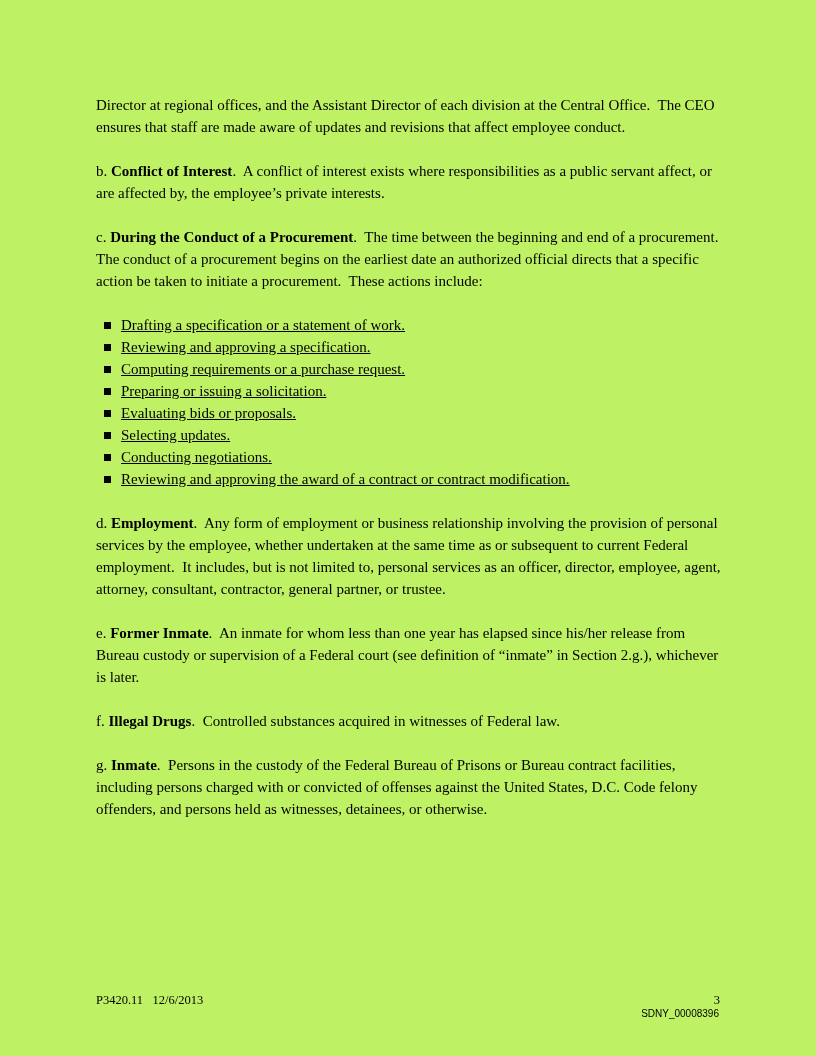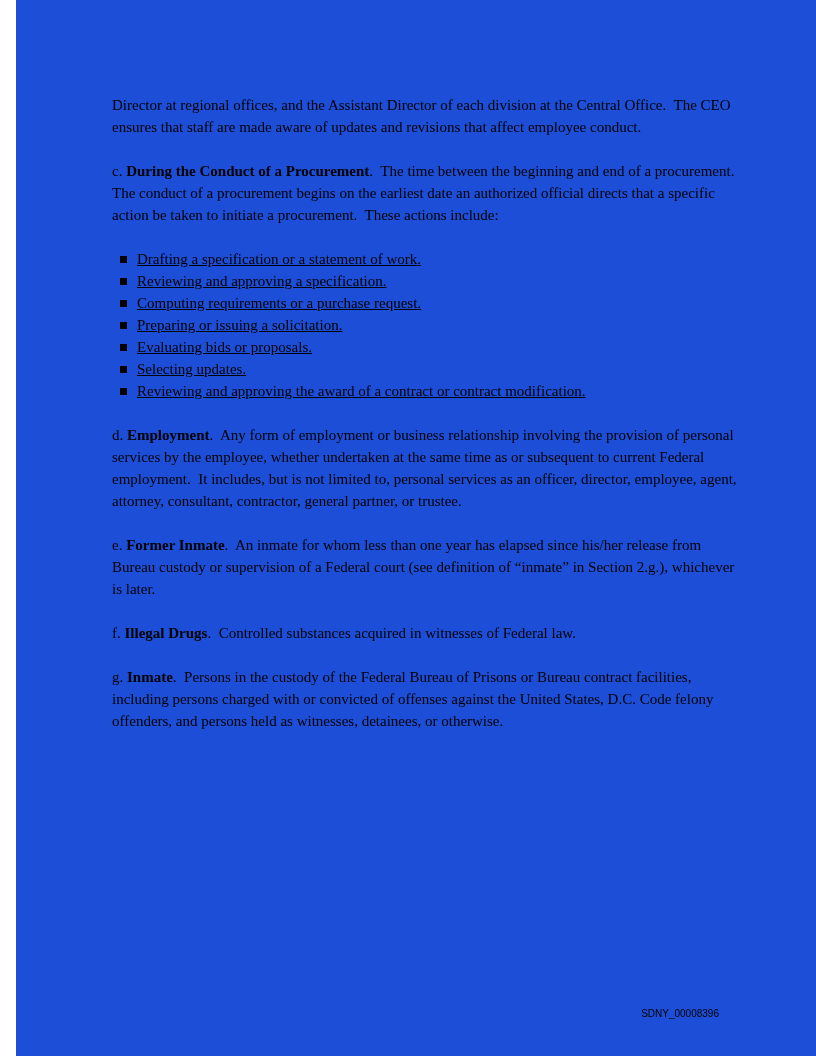--- a/index.html
+++ b/index.html
@@ -7,22 +7,21 @@
   body {
     background: #ffffff;
     font-family: "Liberation Serif", serif;
     color: #000000;
     position: relative;
     overflow: hidden;
   }
   .page {
     position: absolute;
     inset: 0;
-    background: #1d4ed8;
-    margin-left: 16px;
+    background: #bef264;
   }
   .content {
     position: absolute;
     left: 96px;
     top: 94px;
     width: 628px;
     font-size: 15px;
     line-height: 22px;
   }
   .para {
@@ -68,40 +67,45 @@
 </style>
 </head>
 <body>
 
 <div class="page">
 
   <div class="content">
 
     <p class="para"><span>Director at regional offices, and the Assistant Director of each division at the Central Office.  The CEO ensures that staff are made aware of updates and revisions that affect employee conduct.</span></p>
 
+    <p class="para"><span>b.</span> <strong>Conflict of Interest</strong><span>.  A conflict of interest exists where responsibilities as a public servant affect, or are affected by, the employee’s private interests.</span></p>
 
     <p class="para"><span>c.</span> <strong>During the Conduct of a Procurement</strong><span>.  The time between the beginning and end of a procurement.  The conduct of a procurement begins on the earliest date an authorized official directs that a specific action be taken to initiate a procurement.  These actions include:</span></p>
 
     <div class="bullets">
       <div class="bullet-row"><span class="bullet-marker"></span><span>Drafting a specification or a statement of work.</span></div>
       <div class="bullet-row"><span class="bullet-marker"></span><span>Reviewing and approving a specification.</span></div>
       <div class="bullet-row"><span class="bullet-marker"></span><span>Computing requirements or a purchase request.</span></div>
       <div class="bullet-row"><span class="bullet-marker"></span><span>Preparing or issuing a solicitation.</span></div>
       <div class="bullet-row"><span class="bullet-marker"></span><span>Evaluating bids or proposals.</span></div>
       <div class="bullet-row"><span class="bullet-marker"></span><span>Selecting updates.</span></div>
+      <div class="bullet-row"><span class="bullet-marker"></span><span>Conducting negotiations.</span></div>
       <div class="bullet-row"><span class="bullet-marker"></span><span>Reviewing and approving the award of a contract or contract modification.</span></div>
     </div>
 
 
     <p class="para"><span>d.</span> <strong>Employment</strong><span>.  Any form of employment or business relationship involving the provision of personal services by the employee, whether undertaken at the same time as or subsequent to current Federal employment.  It includes, but is not limited to, personal services as an officer, director, employee, agent, attorney, consultant, contractor, general partner, or trustee.</span></p>
 
     <p class="para"><span>e.</span> <strong>Former Inmate</strong><span>.  An inmate for whom less than one year has elapsed since his/her release from Bureau custody or supervision of a Federal court (see definition of “inmate” in Section 2.g.), whichever is later.</span></p>
 
     <p class="para"><span>f.</span> <strong>Illegal Drugs</strong><span>.  Controlled substances acquired in witnesses of Federal law.</span></p>
 
     <p class="para"><span>g.</span> <strong>Inmate</strong><span>.  Persons in the custody of the Federal Bureau of Prisons or Bureau contract facilities, including persons charged with or convicted of offenses against the United States, D.C. Code felony offenders, and persons held as witnesses, detainees, or otherwise.</span></p>
 
   </div>
 
+  <div class="footer-line">
+    <span>P3420.11   12/6/2013</span><span>3</span>
+  </div>
 
   <div class="bates">SDNY_00008396</div>
 
 </div>
 
 </body></html>

